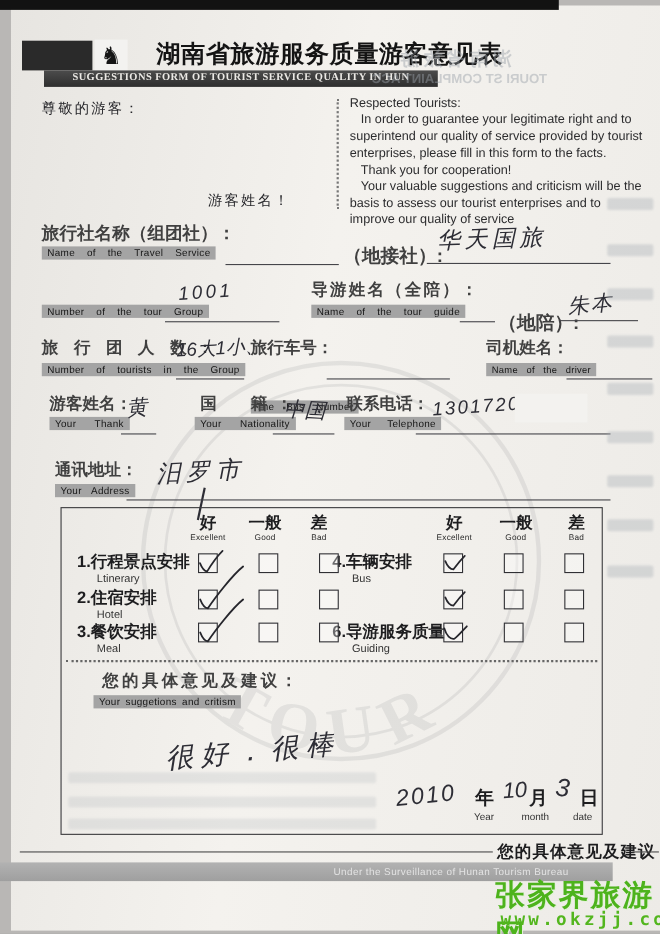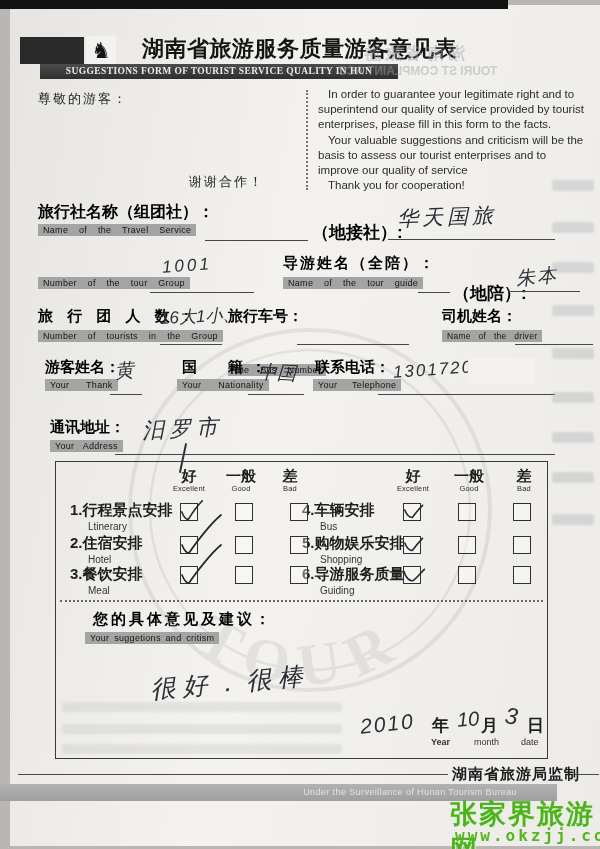--- a/index.html
+++ b/index.html
@@ -21,21 +21,21 @@
   .cnserif{font-family:Liberation Mono, monospace;}
   .intro-sal{left:38px;top:90px;font-size:13px;letter-spacing:2px;color:#26262a;}
   .intro-body{left:36px;top:108px;width:264px;font-size:12.5px;line-height:1.62;letter-spacing:1.2px;
               text-indent:2em;color:#26262a;}
   .intro-close{left:36px;top:173px;width:228px;text-align:right;font-size:13px;letter-spacing:2px;color:#26262a;}
   .intro-divider{left:306px;top:90px;height:100px;width:0;border-left:2px dotted #777;}
   .intro-en{left:318px;top:87px;width:270px;font-size:11.5px;line-height:1.32;color:#2c2c2e;}
   .intro-en p{margin:0;text-indent:10px;}
   .intro-en p.first{text-indent:0;}
   
-  .lab{position:absolute;font-weight:700;font-size:15px;color:#000000;white-space:nowrap;}
+  .lab{position:absolute;font-weight:700;font-size:15px;color:#404040;white-space:nowrap;}
   .lab.sm{font-size:17px;}
   .ls5{letter-spacing:5px;}.ls2{letter-spacing:2px;}
   .strip{position:absolute;background:#a4a4a4;color:#161616;font-size:9px;padding:1px 5px;
          white-space:nowrap;word-spacing:8px;letter-spacing:.3px;}
   .ul{position:absolute;border-bottom:1.6px solid #45454a;height:1px;}
   .hw{position:absolute;font-style:italic;color:#2d2d35;white-space:nowrap;transform:rotate(-2deg);}
   .patch{position:absolute;background:#f3f2ef;}
   
   .rate-box{left:55px;top:461px;width:491px;height:296px;border:1.5px solid #3a3a3c;}
   .scale-col{position:absolute;width:46px;text-align:center;top:468px;}
@@ -91,26 +91,27 @@
   <div class="abs logo-white">
       <span>♞</span>
     </div>
   <div class="abs title-cn">湖南省旅游服务质量游客意见表</div>
   <div class="abs title-en-bar">SUGGESTIONS FORM OF TOURIST SERVICE QUALITY IN HUN</div>
 
   <div class="bleed-txt mirror" style="left:360px;top:42px;font-size:17px;font-weight:700;letter-spacing:4px;">湖南省旅游</div>
   <div class="bleed-txt mirror" style="left:338px;top:64px;font-size:12px;font-weight:700;">TOURI ST COMPLAINT ACC</div>
 
   <div class="abs intro-sal cnserif">尊敬的游客：</div>
-  <div class="abs intro-close cnserif">谢谢合作！</div>
+  <div class="abs intro-close cnserif">游客姓名！</div>
   <div class="abs intro-divider"></div>
   <div class="abs intro-en">
+    <p class="first">Respected Tourists:</p>
     <p>In order to guarantee your legitimate right and to superintend our quality of service provided by tourist enterprises, please fill in this form to the facts.</p>
+    <p>Thank you for cooperation!</p>
     <p>Your valuable suggestions and criticism will be the basis to assess our tourist enterprises and to improve our quality of service</p>
-    <p>Thank you for cooperation!</p>
   </div>
 
   <div class="lab" style="left:38px;top:202px;font-size:16px;">旅行社名称（组团社）：</div>
   <div class="strip" style="left:38px;top:224px;">Name of the Travel Service</div>
   <div class="ul" style="left:205px;top:239px;width:103px;"></div>
   <div class="lab sm" style="left:312px;top:221px;">（地接社）:</div>
   <div class="hw" style="left:397px;top:203px;font-size:21px;letter-spacing:4px;">华天国旅</div>
   <div class="ul" style="left:388px;top:238px;width:167px;"></div>
 
   <div class="strip" style="left:38px;top:277px;">Number of the tour Group</div>
@@ -192,24 +193,20 @@
   </div>
   <div class="item" style="left:70px;top:565px;">
     <div class="item-cn">3.餐饮安排</div>
     <div class="item-en">Meal</div>
   </div>
 
   <div class="item" style="left:302px;top:501px;">
     <div class="item-cn">4.车辆安排</div>
     <div class="item-en">Bus</div>
   </div>
-  <div class="item" style="left:302px;top:534px;">
-    <div class="item-cn">5.购物娱乐安排</div>
-    <div class="item-en">Shopping</div>
-  </div>
   <div class="item" style="left:302px;top:565px;">
     <div class="item-cn">6.导游服务质量</div>
     <div class="item-en">Guiding</div>
   </div>
 
   <div class="boxes" style="left:180px;top:503px;">
     <div class="box">
       <svg class="ck" viewBox="0 0 30 30">
           <path d="M3 16 C5 21 8 24 10 24 C13 19 19 10 25 4"></path>
         </svg>
@@ -269,26 +266,26 @@
   <div class="lab" style="left:93px;top:610px;letter-spacing:3px;">您的具体意见及建议：</div>
   <div class="strip" style="left:85px;top:632px;word-spacing:2px;">Your suggetions and critism</div>
   <div class="hw" style="left:150px;top:666px;font-size:25px;letter-spacing:7px;transform:rotate(-5deg);">很好．很棒</div>
 
   <div class="hw" style="left:360px;top:712px;font-size:21px;letter-spacing:2px;transform:rotate(-6deg);">2010</div>
   <div class="date-cn" style="left:432px;top:714px;">年</div>
   <div class="hw" style="left:457px;top:708px;font-size:20px;transform:rotate(-4deg);">10</div>
   <div class="date-cn" style="left:481px;top:714px;">月</div>
   <div class="hw" style="left:505px;top:703px;font-size:23px;transform:rotate(6deg);">3</div>
   <div class="date-cn" style="left:527px;top:714px;">日</div>
-  <div class="date-en" style="left:431px;top:737px;font-weight:bold;">Year</div>
+  <div class="date-en" style="left:431px;top:737px;">Year</div>
   <div class="date-en" style="left:474px;top:737px;">month</div>
   <div class="date-en" style="left:521px;top:737px;">date</div>
 
   <div class="foot-rule" style="left:18px;top:774px;width:430px;"></div>
-  <div class="abs issuer" style="left: 452px; top: 765px;">湖南省旅游局监制</div>
+  <div class="abs issuer" style="left: 452px; top: 765px;">您的具体意见及建议</div>
   <div class="foot-rule" style="left:575px;top:774px;width:24px;"></div>
   <div class="abs foot-bar">Under the Surveillance of Hunan Tourism Bureau</div>
 
   <div class="abs wm-name">张家界旅游网</div>
   <div class="abs wm-url">www.okzjj.com</div>
 
   <div class="bleed-bar" style="left:552px;top:180px;width:42px;height:11px;"></div>
   <div class="bleed-bar" style="left:552px;top:222px;width:42px;height:11px;"></div>
   <div class="bleed-bar" style="left:552px;top:262px;width:42px;height:11px;"></div>
   <div class="bleed-bar" style="left:552px;top:305px;width:42px;height:11px;"></div>

